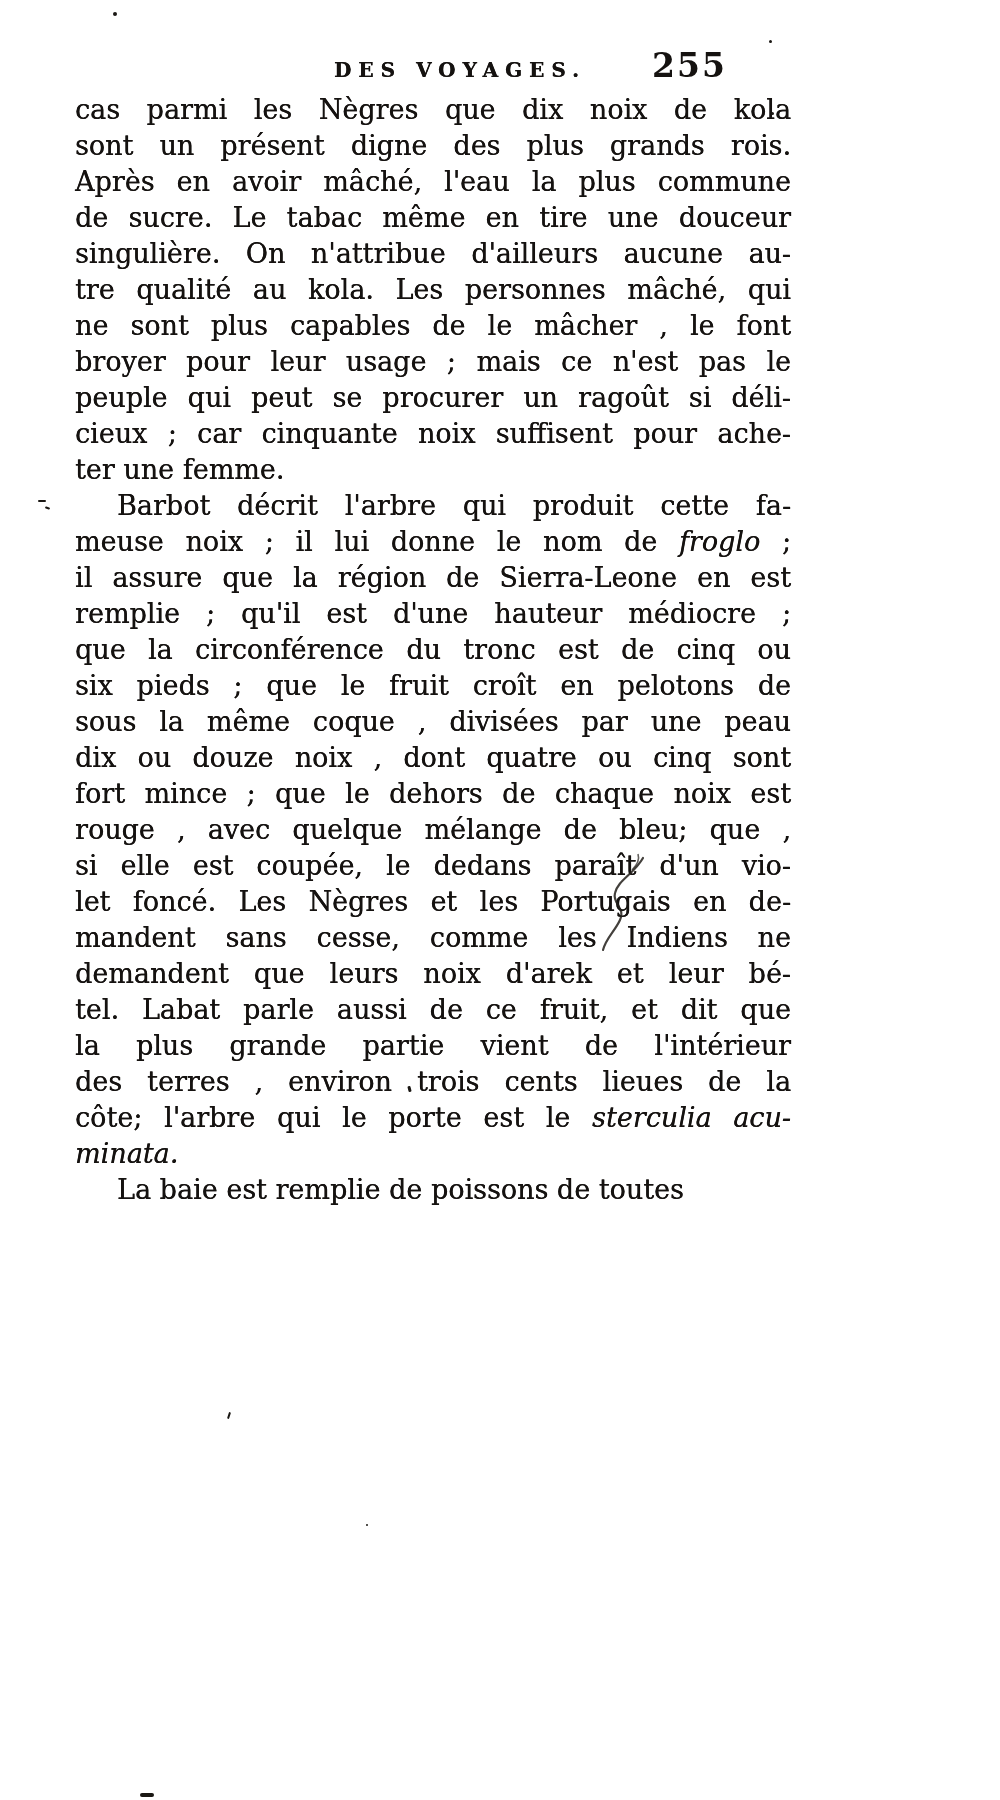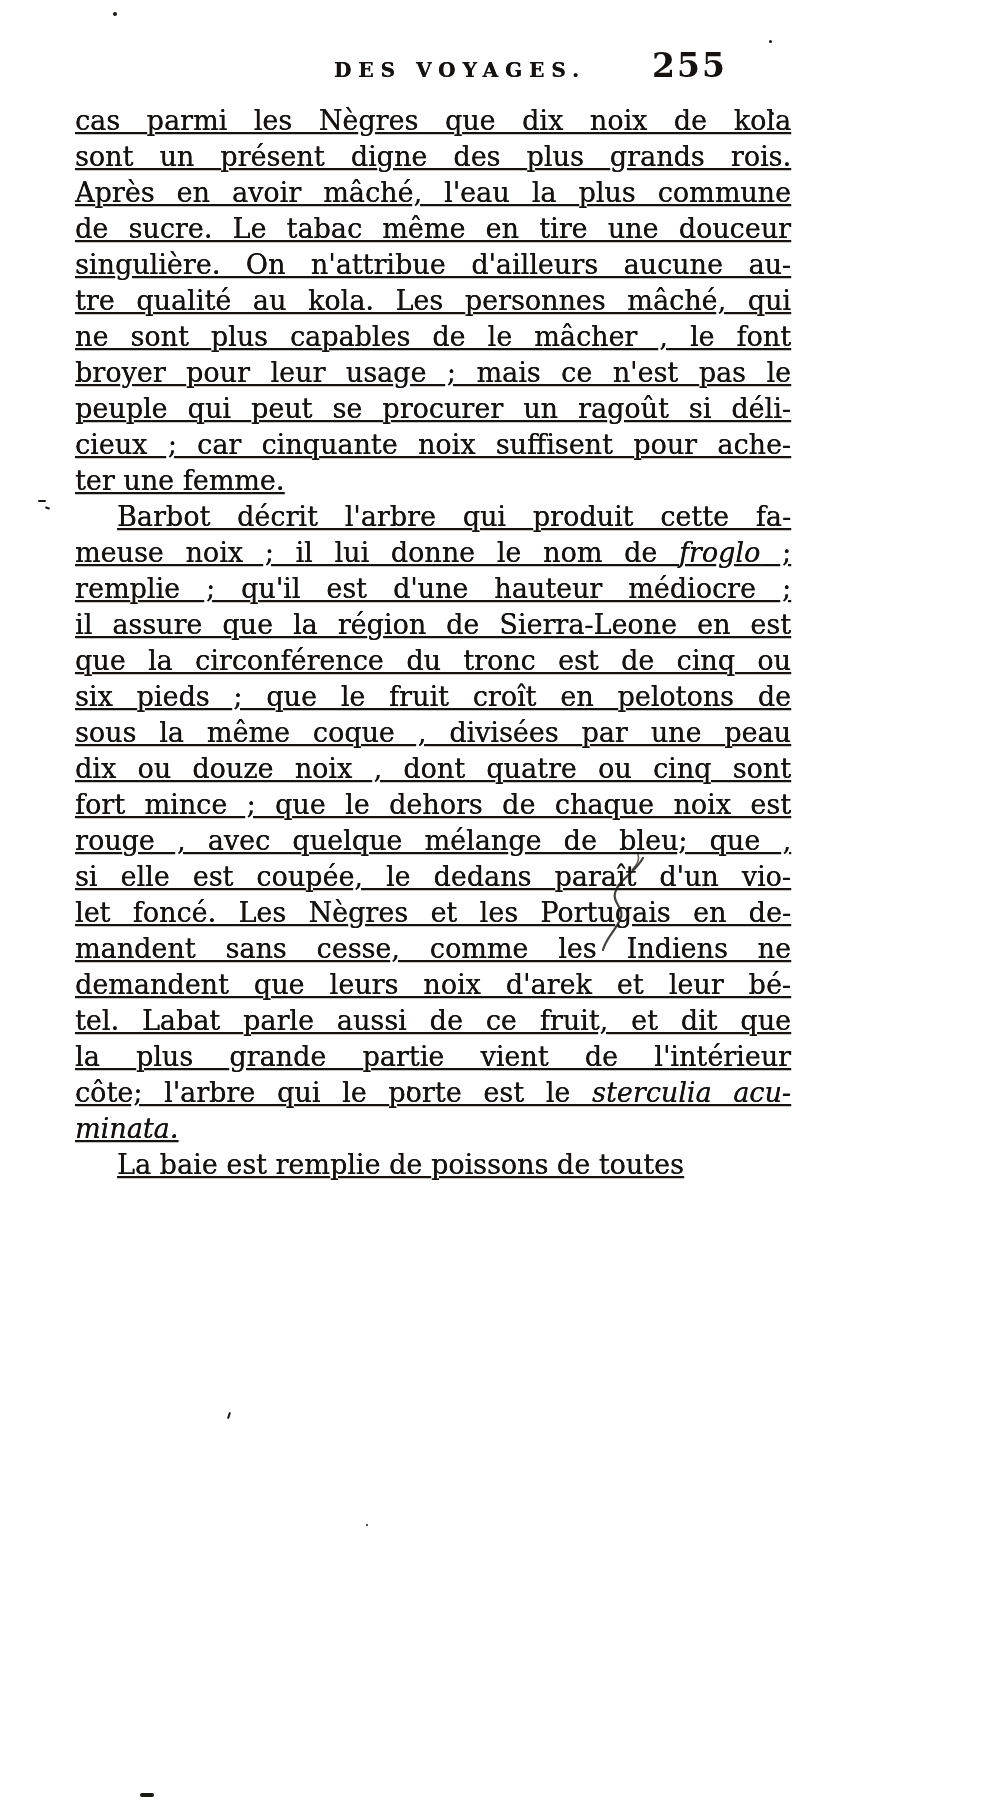--- a/index.html
+++ b/index.html
@@ -28,24 +28,23 @@
     position: absolute;
     top: 46px;
     right: 273px;
     font-size: 33px;
     font-weight: 700;
     letter-spacing: 2px;
   }
   
   .text-block {
     position: absolute;
-    top: 103px;
+    top: 92px;
     left: 75px;
     width: 716px;
-    text-decoration: underline;
   }
   .line {
     font-size: 27px;
     line-height: 36px;
     white-space: normal;
     text-align: justify;
     text-align-last: justify;
     text-shadow: 0.25px 0.25px 0 currentColor;
   }
   .line.end { text-align-last: left; }
@@ -80,34 +79,35 @@
       <div class="line"><span>de sucre. Le tabac même en tire une douceur</span></div>
       <div class="line"><span>singulière. On n'attribue d'ailleurs aucune au-</span></div>
       <div class="line"><span>tre qualité au kola. Les personnes mâché, qui</span></div>
       <div class="line"><span>ne sont plus capables de le mâcher , le font</span></div>
       <div class="line"><span>broyer pour leur usage ; mais ce n'est pas le</span></div>
       <div class="line"><span>peuple qui peut se procurer un ragoût si déli-</span></div>
       <div class="line"><span>cieux ; car cinquante noix suffisent pour ache-</span></div>
       <div class="line end"><span>ter une femme.</span></div>
       <div class="line indent"><span>Barbot décrit l'arbre qui produit cette fa-</span></div>
       <div class="line"><span>meuse noix ; il lui donne le nom de </span><span class="it">froglo</span><span> ;</span></div>
+      <div class="line"><span>il assure que la région de Sierra-Leone en est</span></div>
       <div class="line"><span>remplie ; qu'il est d'une hauteur médiocre ;</span></div>
-      <div class="line"><span>il assure que la région de Sierra-Leone en est</span></div>
       <div class="line"><span>que la circonférence du tronc est de cinq ou</span></div>
       <div class="line"><span>six pieds ; que le fruit croît en pelotons de</span></div>
       <div class="line"><span>sous la même coque , divisées par une peau</span></div>
       <div class="line"><span>dix ou douze noix , dont quatre ou cinq sont</span></div>
       <div class="line"><span>fort mince ; que le dehors de chaque noix est</span></div>
       <div class="line"><span>rouge , avec quelque mélange de bleu; que ,</span></div>
       <div class="line"><span>si elle est coupée, le dedans paraît d'un vio-</span></div>
       <div class="line"><span>let foncé. Les Nègres et les Portugais en de-</span></div>
       <div class="line"><span>mandent sans cesse, comme les Indiens ne</span></div>
       <div class="line"><span>demandent que leurs noix d'arek et leur bé-</span></div>
       <div class="line"><span>tel. Labat parle aussi de ce fruit, et dit que</span></div>
       <div class="line"><span>la plus grande partie vient de l'intérieur</span></div>
+      <div class="line"><span>des terres , environ trois cents lieues de la</span></div>
       <div class="line"><span>côte; l'arbre qui le porte est le </span><span class="it">sterculia acu-</span></div>
       <div class="line end"><span class="it">minata.</span></div>
       <div class="line indent end"><span>La baie est remplie de poissons de toutes</span></div>
     </div>
 
   <svg class="smudge" width="90" height="130" viewBox="0 0 90 130">
     <path d="M 63 18 C 54 34, 38 40, 35 53 C 32 64, 46 68, 40 80 C 35 91, 26 98, 23 110" fill="none" stroke="#221e1a" stroke-width="2.2" stroke-linecap="round" opacity="0.85"></path>
     <path d="M 58 14 C 60 20, 56 26, 52 30" fill="none" stroke="#221e1a" stroke-width="1.6" opacity="0.7"></path>
   </svg>
 

